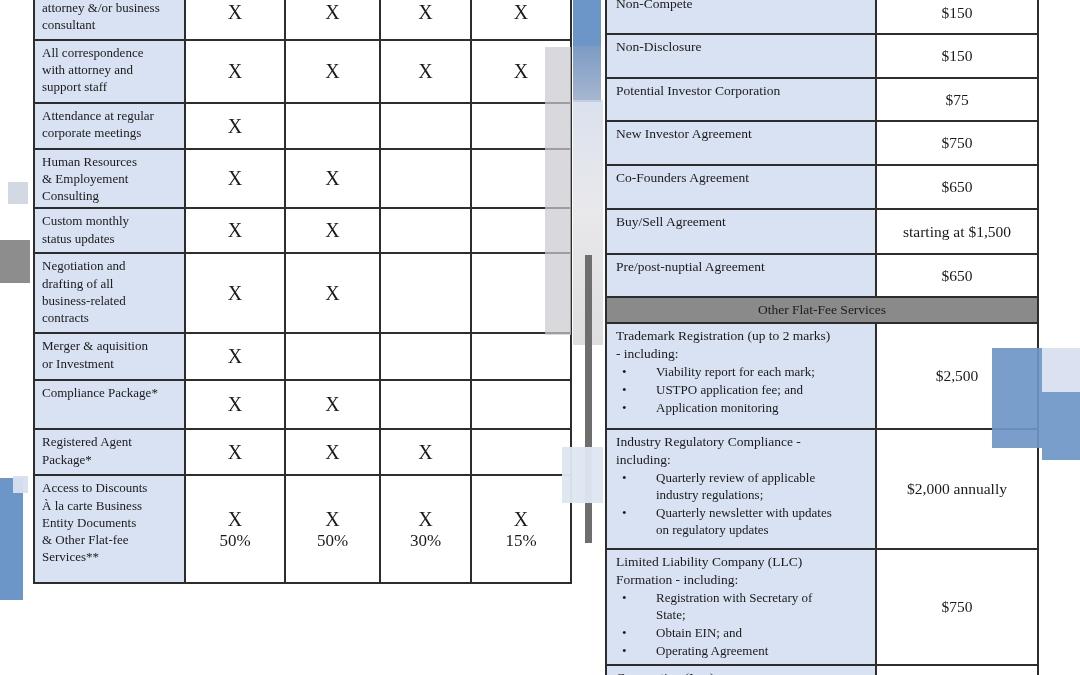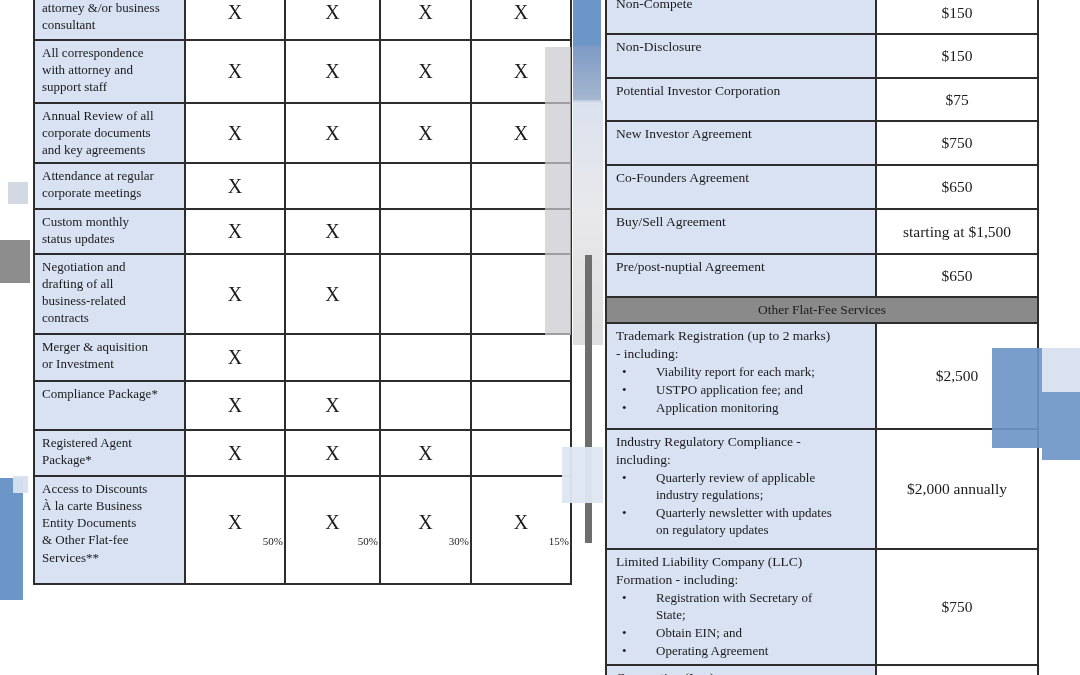--- a/index.html
+++ b/index.html
@@ -6,21 +6,21 @@
   .stage{position:relative;width:1080px;height:675px;overflow:hidden;background:#ffffff;
          font-family:"Liberation Serif","DejaVu Serif",serif;color:#1a1a1a;}
   table{border-collapse:collapse;table-layout:fixed;position:absolute;z-index:1;}
   td{border:2px solid #2d2d2d;overflow:hidden;}
   .tbl-left{left:33px;top:-16px;width:537px;}
   .tbl-right{left:605px;top:-10px;width:432px;}
   td.lbl{background:#d9e2f3;vertical-align:top;padding:3px 7px;font-size:13px;line-height:1.32;white-space:pre-line;}
   td.lbl.vb{vertical-align:bottom;padding-bottom:6px;}
   td.mark{background:#ffffff;text-align:center;vertical-align:middle;}
   .x{font-size:20px;line-height:1.05;}
-  .pct{font-size:11px;line-height:1.1;margin-top:2px;text-align:right;}
+  .pct{font-size:17px;line-height:1.1;margin-top:2px;}
   td.feelbl{background:#d9e2f3;vertical-align:top;padding:3px 9px;font-size:13.5px;line-height:1.35;}
   .head{white-space:pre-line;}
   .bul{display:flex;font-size:13px;line-height:1.3;margin-top:1px;}
   .bul .dot{flex:0 0 34px;padding-left:6px;}
   .bul .btxt{flex:1;white-space:pre-line;}
   td.price{background:#ffffff;text-align:center;vertical-align:middle;font-size:15.5px;}
   td.sec{background:#8a8a8a;color:#1c1c1c;text-align:center;vertical-align:middle;font-size:13.5px;}
   .deco{position:absolute;z-index:5;pointer-events:none;}
   .d-midbar{left:573px;top:0;width:28px;height:102px;
             background:linear-gradient(180deg,#6d96c8 0%,#6d96c8 44%,#7e9cc5 46%,#a7b7d0 100%);}
@@ -90,45 +90,45 @@
           <td class="mark">
             <div class="x">X</div>
           </td>
           <td class="mark">
             <div class="x">X</div>
           </td>
           <td class="mark">
             <div class="x">X</div>
           </td>
         </tr>
-        <tr style="height: 60px;">
-          <td class="lbl">Annual Review of all
-corporate documents
-and key agreements</td>
-          <td class="mark">
-            <div class="x">X</div>
-          </td>
-          <td class="mark">
-            <div class="x">X</div>
-          </td>
-          <td class="mark">
-            <div class="x">X</div>
-          </td>
-          <td class="mark">
-            <div class="x">X</div>
-          </td>
-        </tr>
         <tr style="height: 46px;">
           <td class="lbl">Attendance at regular
 corporate meetings</td>
           <td class="mark">
             <div class="x">X</div>
           </td>
           <td class="mark">
             <div class="x"></div>
+          </td>
+          <td class="mark">
+            <div class="x"></div>
+          </td>
+          <td class="mark">
+            <div class="x"></div>
+          </td>
+        </tr>
+        <tr style="height: 59px;">
+          <td class="lbl">Human Resources
+&amp; Employement
+Consulting</td>
+          <td class="mark">
+            <div class="x">X</div>
+          </td>
+          <td class="mark">
+            <div class="x">X</div>
           </td>
           <td class="mark">
             <div class="x"></div>
           </td>
           <td class="mark">
             <div class="x"></div>
           </td>
         </tr>
         <tr style="height: 45px;">
           <td class="lbl">Custom monthly

